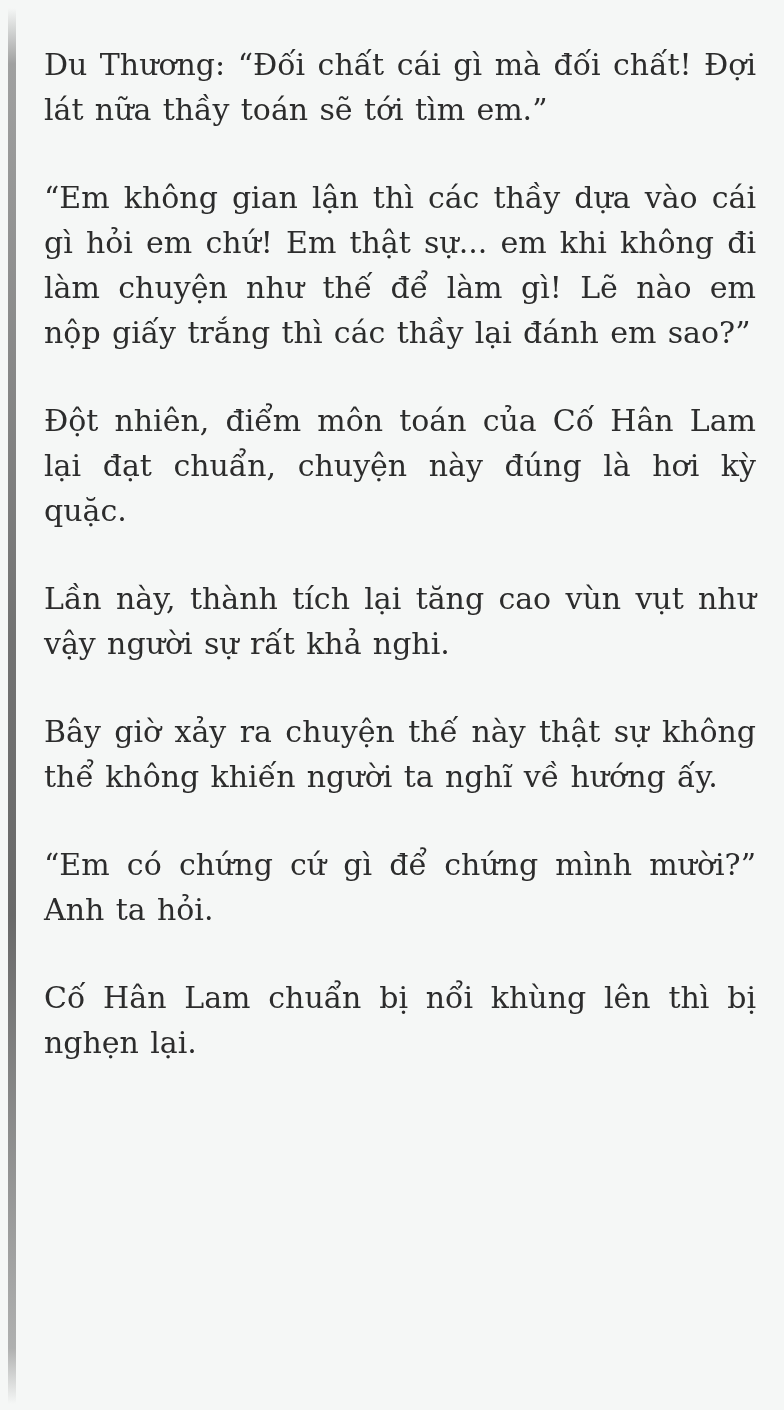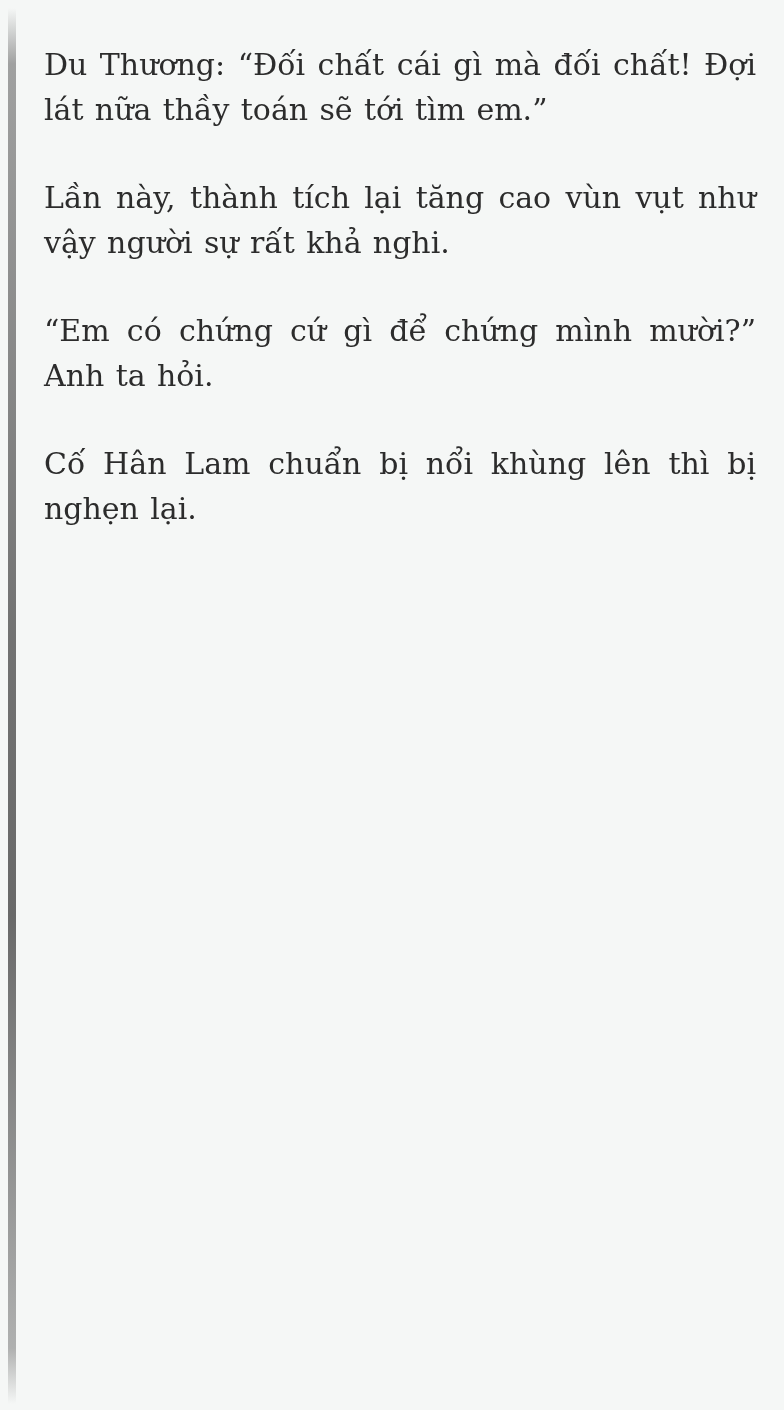--- a/index.html
+++ b/index.html
@@ -71,17 +71,20 @@
 </style>
 </head>
 <body style="background: rgb(245, 247, 246); color: rgb(44, 44, 44);">
 
 <div class="page">
   <div class="edge edge-left"></div>
   <div class="edge edge-right"></div>
 
   <div class="text-block">
     <p>Du Thương: “Đối chất cái gì mà đối chất! Đợi lát nữa thầy toán sẽ tới tìm em.”</p>
+    <p>“Em không gian lận thì các thầy dựa vào cái gì hỏi em chứ! Em thật sự... em khi không đi làm chuyện như thế để làm gì! Lẽ nào em nộp giấy trắng thì các thầy lại đánh em sao?”</p>
+    <p>Đột nhiên, điểm môn toán của Cố Hân Lam lại đạt chuẩn, chuyện này đúng là hơi kỳ quặc.</p>
     <p>Lần này, thành tích lại tăng cao vùn vụt như vậy người sự rất khả nghi.</p>
+    <p>Bây giờ xảy ra chuyện thế này thật sự không thể không khiến người ta nghĩ về hướng ấy.</p>
     <p>“Em có chứng cứ gì để chứng mình mười?” Anh ta hỏi.</p>
     <p>Cố Hân Lam chuẩn bị nổi khùng lên thì bị nghẹn lại.</p>
   </div>
 </div>
 
 </body></html>

